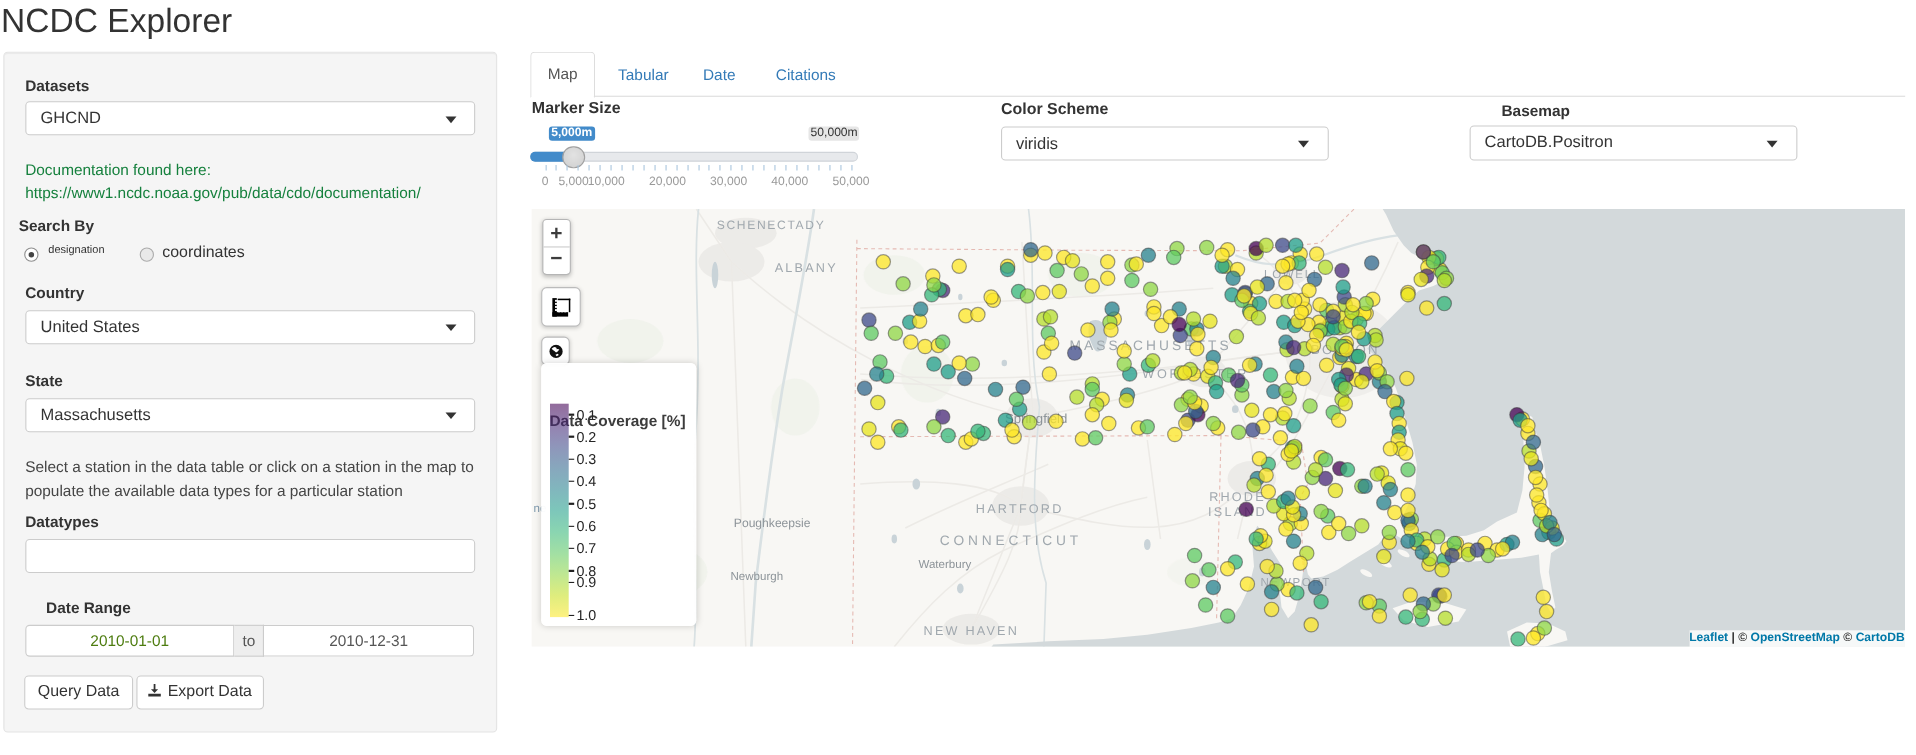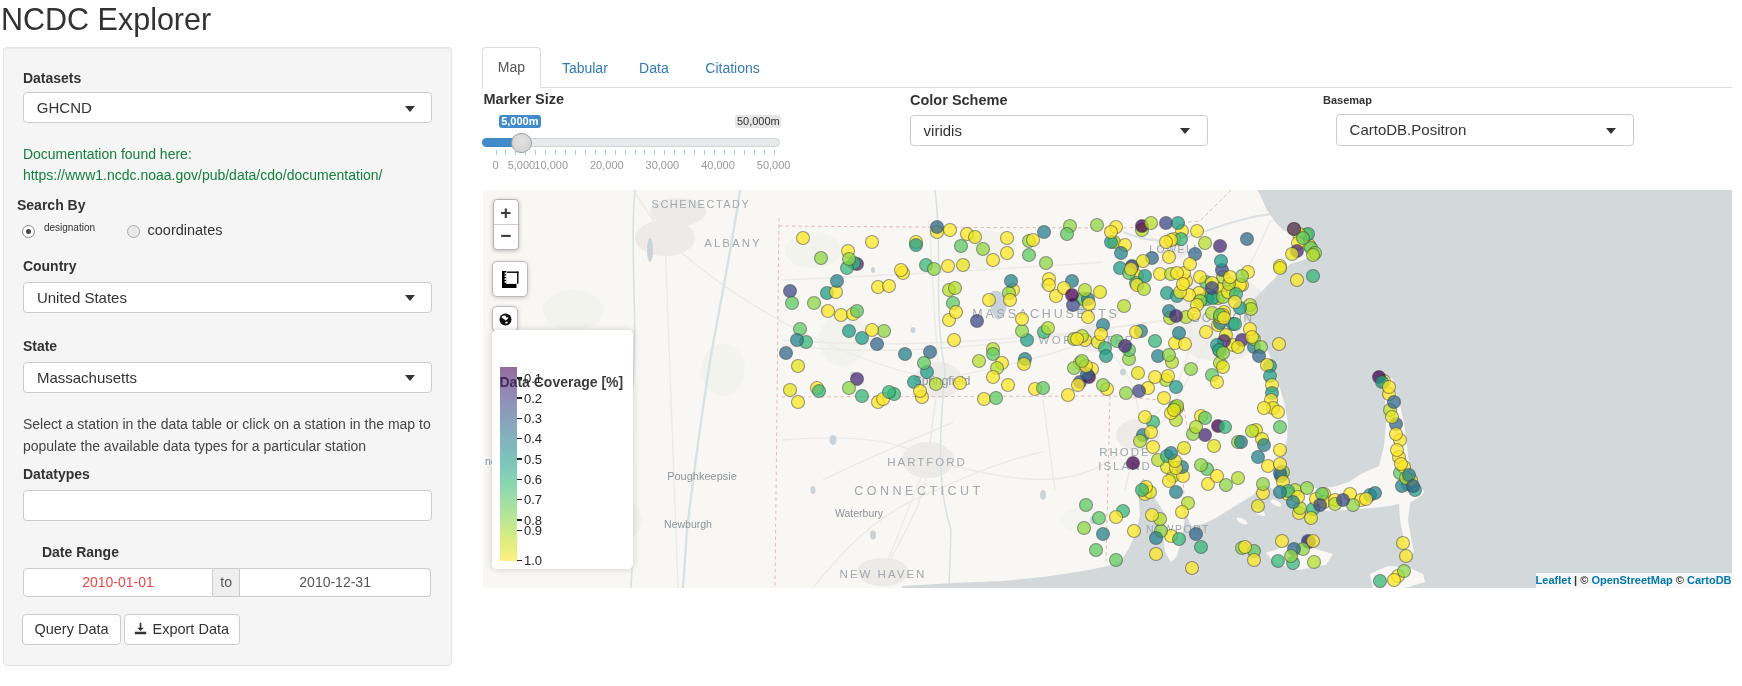--- a/index.html
+++ b/index.html
@@ -41,33 +41,33 @@
 
 <div class="abs lbl" style="left:22.9px; top:335.5px;">State</div>
 <div class="abs sel" style="left:22.9px; top:361.5px; width:408.7px; height:31px;">Massachusetts<span class="car"></span></div>
 
 <div class="abs txt" style="left:22.9px; top:413px; line-height:22px; color:#454545;">Select a station in the data table or click on a station in the map to<br>populate the available data types for a particular station</div>
 
 <div class="abs lbl" style="left:22.9px; top:464px;">Datatypes</div>
 <div class="abs sel" style="left:22.9px; top:489.9px; width:408.7px; height:31px;"></div>
 
 <div class="abs lbl" style="left:22.9px; top:542px;padding-left:19px;">Date Range</div>
-<div class="abs" style="left:22.7px; top:568.3px; width:190.5px; height:28.4px; background:#fff; border:1px solid #ccc; border-radius:4px 0 0 4px; font-size:14px; color:#ef4444; text-align:center; line-height:27px;">2010-01-01</div>
+<div class="abs" style="left:22.7px; top:568.3px; width:190.5px; height:28.4px; background:#fff; border:1px solid #ccc; border-radius:4px 0 0 4px; font-size:14px; color:#4d7c0f; text-align:center; line-height:27px;">2010-01-01</div>
 <div class="abs" style="left:213.2px; top:568.3px; width:27px; height:28.4px; background:#eee; border:1px solid #ccc; border-left:none; font-size:14px; color:#555; text-align:center; line-height:27px;">to</div>
 <div class="abs" style="left:240.2px; top:568.3px; width:190.9px; height:28.4px; background:#fff; border:1px solid #ccc; border-left:none; border-radius:0 4px 4px 0; font-size:14px; color:#555; text-align:center; line-height:27px;">2010-12-31</div>
 
 <div class="abs btn" style="left:22.4px; top:613.6px; width:98.2px; height:31px;">Query Data</div>
 <div class="abs btn" style="left:123.7px; top:613.6px; width:116.2px; height:31px;"><svg width="13" height="13" viewBox="0 0 16 16" style="vertical-align:-1px; margin-right:5px;">
       <path fill="#333" d="M7 1h2v6h3L8 11 4 7h3zM1 12h14v3H1z"></path>
     </svg>Export Data</div>
 
 <div class="abs" style="left:483px; top:47.4px; width:1248.7px; height:40.5px; border-bottom:1px solid #ddd;"></div>
 <div class="abs" style="left:482.4px; top:47.4px; width:58.2px; height:41.5px; background:#fff; border:1px solid #ddd; border-bottom:1px solid #fff; border-radius:4px 4px 0 0; color:#555; font-size:14px; text-align:center; line-height:39px;">Map</div>
 <div class="abs" style="left:561.9px; top:57.5px; color:#337ab7; font-size:14px; line-height:20px;">Tabular</div>
-<div class="abs" style="left:639.1px; top:57.5px; color:#337ab7; font-size:14px; line-height:20px;">Data</div>
+<div class="abs" style="left:639.1px; top:57.5px; color:#337ab7; font-size:14px; line-height:20px;">Date</div>
 <div class="abs" style="left:705.3px; top:57.5px; color:#337ab7; font-size:14px; line-height:20px;">Citations</div>
 
 <div class="abs lbl" style="left:483.5px; top:88.5px; font-size:14.5px;">Marker Size</div>
 
 <div class="abs" style="left:481.8px; top:108px; width:300px; height:64px;">
   <div class="abs" style="left:17.1px; top:7px; width:41.8px; height:13.4px; background:#428bca; border-radius:3px; color:#fff; font-size:11px; font-weight:bold; text-align:center; line-height:13px;">5,000m</div>
   <div class="abs" style="left:253.5px; top:7px; width:46px; height:13.4px; background:#e6e6e6; border-radius:3px; color:#333; font-size:11px; text-align:center; line-height:13px;">50,000m</div>
   <div class="abs" style="left:0; top:30.3px; width:298.5px; height:8.7px; background:#e7e9ec; border:1px solid #d0d4d9; border-radius:5px;"></div>
   <div class="abs" style="left:0; top:30.3px; width:39px; height:8.7px; background:#428bca; border-radius:5px 0 0 5px;"></div>
   <div class="abs" style="left:29.3px; top:24.6px; width:20.5px; height:20.5px; border-radius:50%; background:radial-gradient(circle at 50% 40%, #e2e2e2, #cfcfcf); border:1px solid #a0a0a0;"></div>
@@ -107,21 +107,21 @@
 <div class="sl-lab" style="left:125.0px">20,000</div>
 <div class="sl-lab" style="left:180.6px">30,000</div>
 <div class="sl-lab" style="left:236.2px">40,000</div>
 <div class="sl-lab" style="left:291.8px">50,000</div>
   </div>
 </div>
 
 <div class="abs lbl" style="left:910px; top:89.5px; font-size:14.5px;">Color Scheme</div>
 <div class="abs sel" style="left:909.6px; top:114.7px; width:298.5px; height:31.2px;">viridis<span class="car" style="right:17px;"></span></div>
 
-<div class="abs lbl" style="left:1323px; top:89.5px; font-size:11px;">Basemap</div>
+<div class="abs lbl" style="left:1365px; top:89.5px; font-size:14px;">Basemap</div>
 <div class="abs sel" style="left:1335.6px; top:114.4px; width:298.5px; height:32px;">CartoDB.Positron<span class="car" style="right:17px;"></span></div>
 
 <div class="abs" style="left:483px; top:189.5px; width:1249px; height:398.5px; overflow:hidden;">
 <svg width="1249" height="398.5" viewBox="0 0 1249 398.5">
   <rect x="0" y="0" width="1249" height="398.5" fill="#f8f7f4"></rect>
 
   <g fill="#ebf0e6" opacity="0.55">
     <ellipse cx="90" cy="120" rx="30" ry="20"></ellipse>
     <ellipse cx="60" cy="240" rx="25" ry="30"></ellipse>
     <ellipse cx="130" cy="330" rx="30" ry="22"></ellipse>

